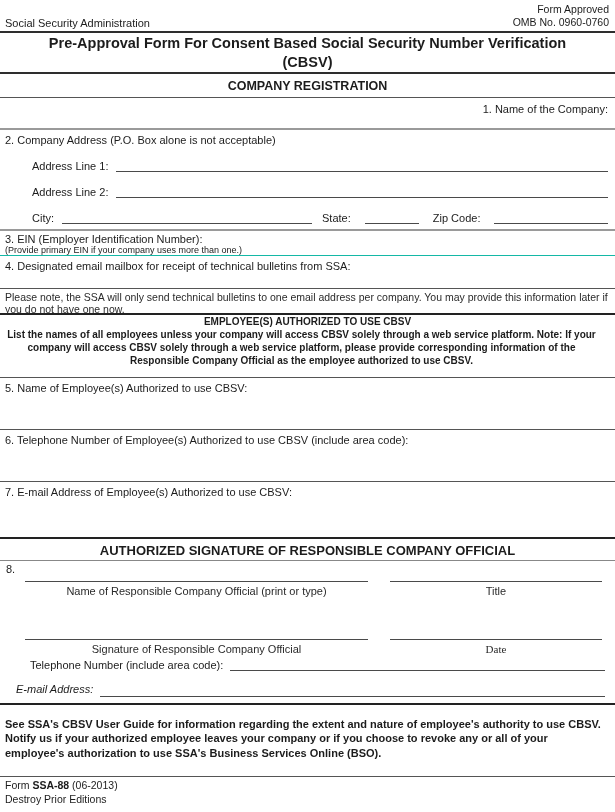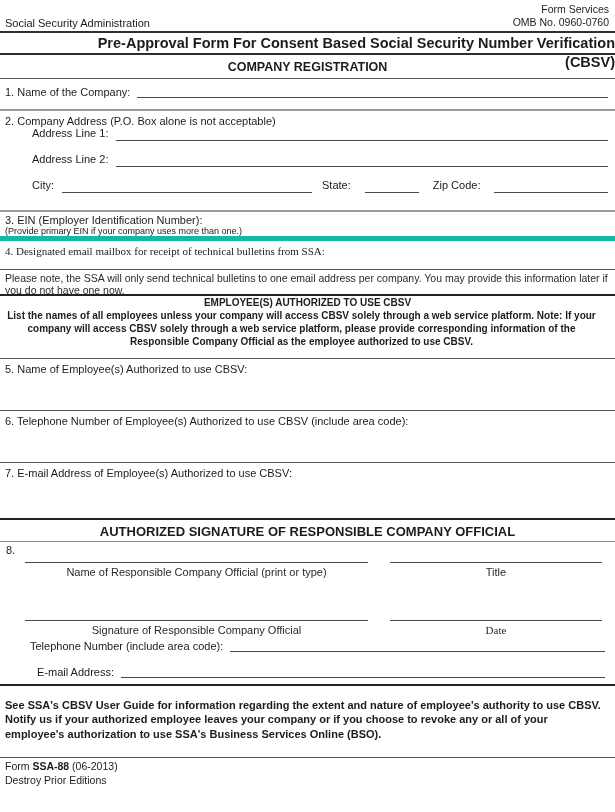--- a/index.html
+++ b/index.html
@@ -7,79 +7,79 @@
   .page{
     width:615px;height:812px;margin:0 auto;background:#ffffff;
     font-family:"Liberation Sans","DejaVu Sans",sans-serif;
     color:#1c1c1c;overflow:hidden;position:relative;
   }
   
   .topbar{height:31px;display:flex;justify-content:space-between;align-items:flex-end;padding:2px 6px 2px 5px;}
   .agency{font-size:11px;line-height:1.1;}
   .approved{text-align:right;font-size:10.5px;line-height:1.25;}
   
-  .title-block{height:24px;border-top:2px solid #2e2e2e;border-bottom:2px solid #2e2e2e;text-align:right;padding-top:1px;}
+  .title-block{height:43px;border-top:2px solid #2e2e2e;border-bottom:2px solid #2e2e2e;text-align:center;padding-top:1px;}
   .title1,.title2{font-weight:bold;font-size:14.5px;line-height:1.3;}
   
   .sec-head{height:23px;text-align:center;font-weight:bold;font-size:12.5px;padding-top:5px;}
   
   .q{font-size:11px;padding:4px 7px 0 5px;position:relative;}
   .label{white-space:nowrap;}
   .uline{border-bottom:1px solid #4a4a4a;flex:1 1 auto;height:14px;}
   .row{display:flex;align-items:flex-end;}
   #q1{height:31px;border-top:1.5px solid #555;}
-  #q1 .row{margin-top:1px;}
+  #q1 .row{margin-top:1px;flex-direction:column;}
   #q1 .uline{margin-left:7px;}
   #q2{height:101px;border-top:2px solid #9a9a9a;}
-  .addr-row{display:flex;margin-left:27px;height:26px;}
+  .addr-row{display:flex;align-items:flex-end;margin-left:27px;height:26px;}
   .addr-row .lab{margin-right:8px;white-space:nowrap;}
   .city-uline{flex:0 0 250px;}
   .state-lab{margin-left:10px;}
   .state-uline{flex:0 0 54px;margin-left:6px;}
   .zip-lab{margin-left:14px;}
   .zip-uline{flex:1 1 auto;margin-left:6px;}
   #q3{height:26px;border-top:2px solid #9a9a9a;padding-top:2px;}
   .small-note{font-size:9px;line-height:1.25;color:#222;}
-  #q4{height:33px;border-top:5px solid #14b8a6;font-family:Liberation Serif, serif;}
+  #q4{height:33px;border-top:1px solid #14b8a6;}
   .field-area{position:absolute;left:5px;right:7px;bottom:2px;top:18px;}
   #note-box{height:27px;border-top:1px solid #555;border-bottom:2.5px solid #222;font-size:10.5px;line-height:1.18;padding:2px 5px 0 5px;color:#2a2a2a;}
   
   #emp-block{height:62px;text-align:center;padding-top:1px;}
   .emp-title{font-weight:bold;font-size:10px;line-height:1.2;}
   .emp-instructions{font-weight:bold;font-size:10px;line-height:1.28;padding:1px 15px 0 3px;}
   #q5,#q6{height:52px;border-top:1.5px solid #555;}
   #q7{height:58px;border-top:1.5px solid #555;border-bottom:2.5px solid #222;}
   
   #sig-head{height:22px;border-bottom:1.5px solid #888;text-align:center;font-weight:bold;font-size:13px;padding-top:4px;}
   #sec8{height:144px;border-bottom:2.5px solid #222;font-size:11px;position:relative;}
   .item8{position:absolute;left:6px;top:2px;}
   .sigcell{position:absolute;}
   .sigcell .sigline{border-top:1px solid #4a4a4a;height:1px;}
   .sigcell .caption{text-align:center;font-size:11px;margin-top:3px;color:#2a2a2a;}
   .cell-a{left:25px;width:343px;top:20px;}
   .cell-b{left:390px;width:212px;top:20px;}
   .cell-c{left:25px;width:343px;top:78px;}
   .cell-d{left:390px;width:212px;top:78px;font-family:Liberation Serif, serif;}
   .phone-row{position:absolute;left:30px;right:10px;top:96px;display:flex;align-items:flex-end;}
-  .email-row{position:absolute;left:37px;right:10px;top:122px;display:flex;align-items:flex-end;}
+  .email-row{position:absolute;left:16px;right:10px;top:122px;display:flex;font-style:italic;}
   .phone-row .lab,.email-row .lab{margin-right:7px;white-space:nowrap;}
   
   #footer-note{height:71px;font-weight:bold;font-size:11px;line-height:1.3;padding:12px 5px 0 5px;}
   #form-footer{height:37px;border-top:1.2px solid #555;font-size:10.5px;line-height:1.3;padding:2px 0 0 5px;}
   .bold{font-weight:bold;}
 </style>
 </head>
 <body>
 
 <div class="page">
 
   <div class="topbar">
     <div class="agency">Social Security Administration</div>
     <div class="approved">
-      <div>Form Services</div>
+      <div>Form Approved</div>
       <div>OMB No. 0960-0760</div>
     </div>
   </div>
 
   <div class="title-block">
     <div class="title1">Pre-Approval Form For Consent Based Social Security Number Verification</div>
     <div class="title2">(CBSV)</div>
   </div>
 
   <div class="sec-head">COMPANY REGISTRATION</div>

